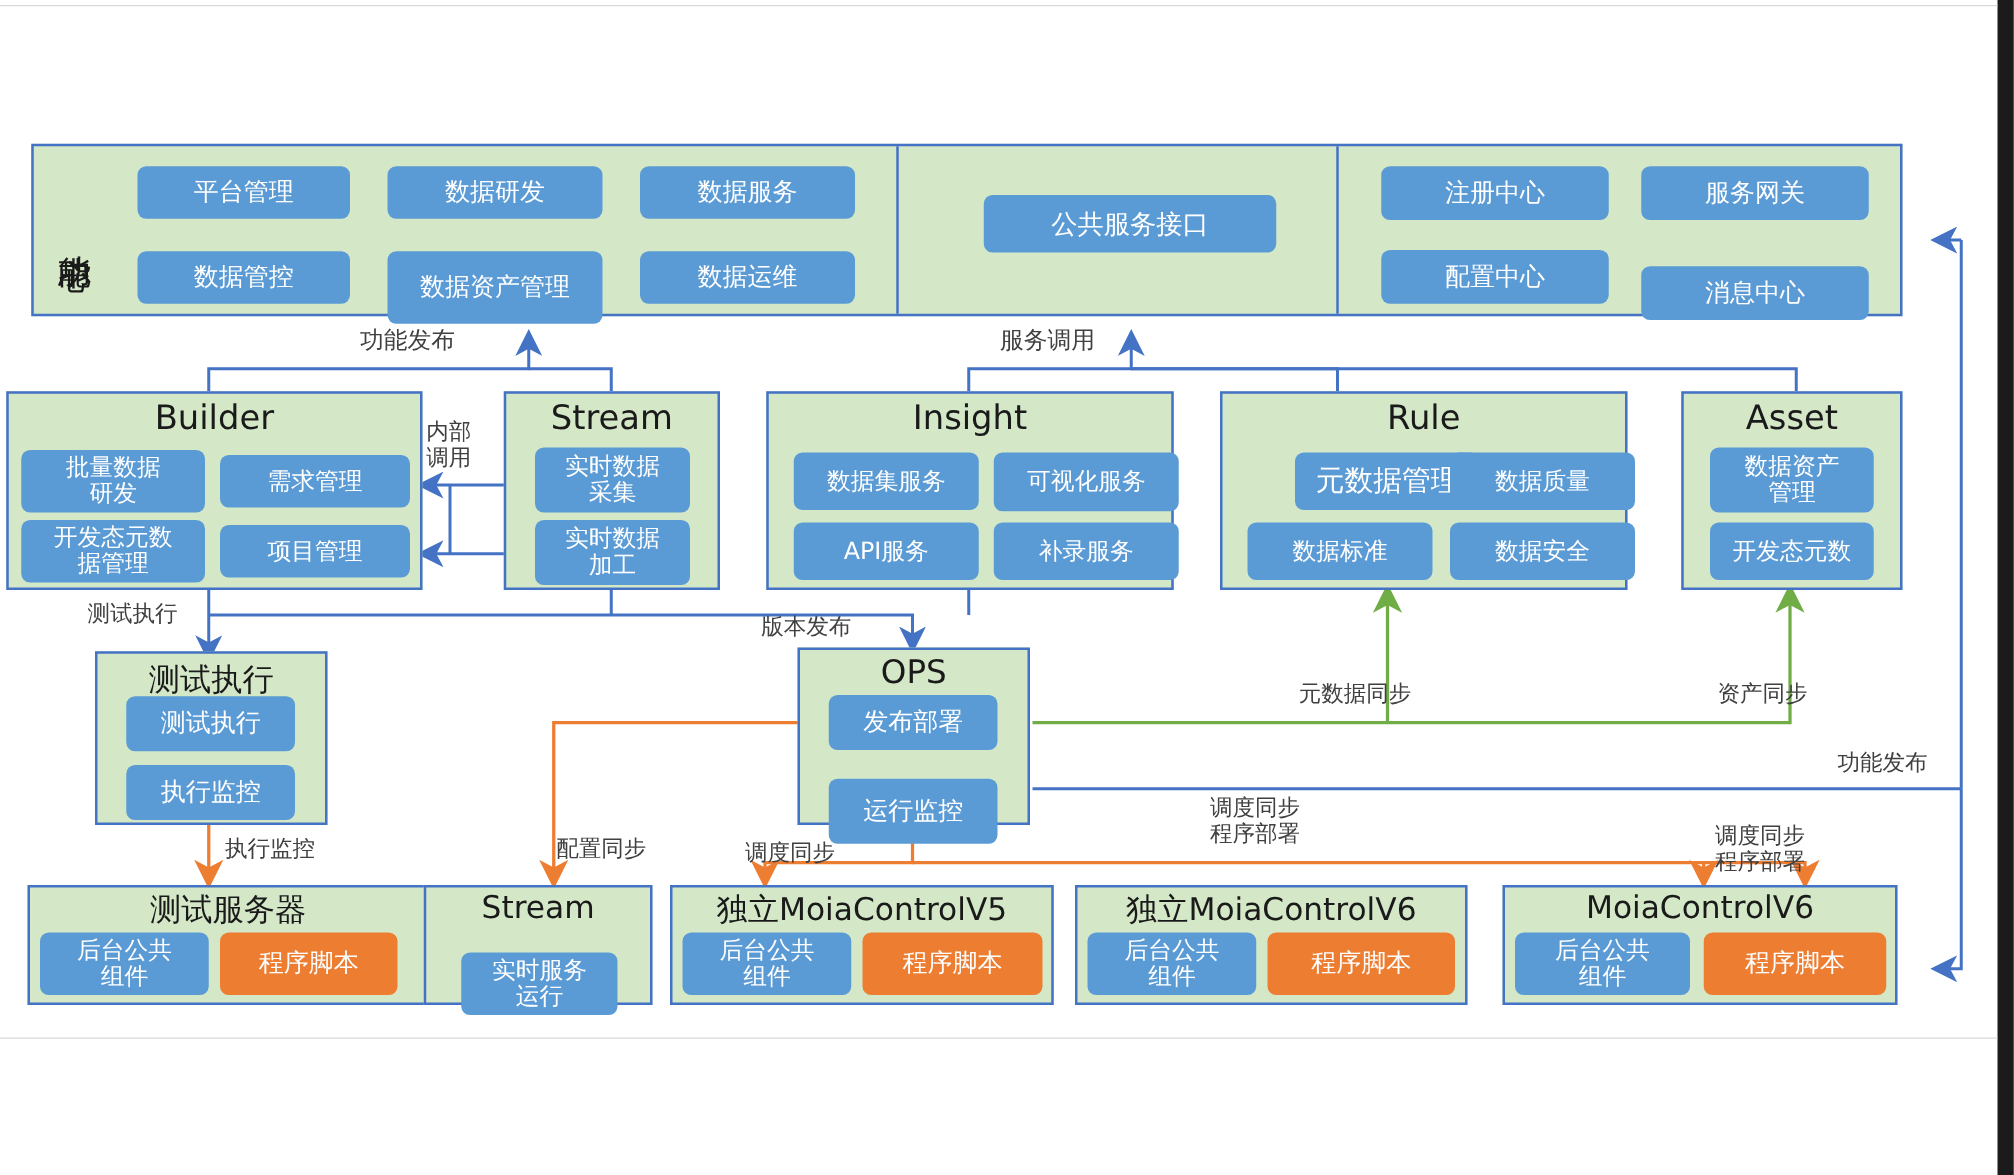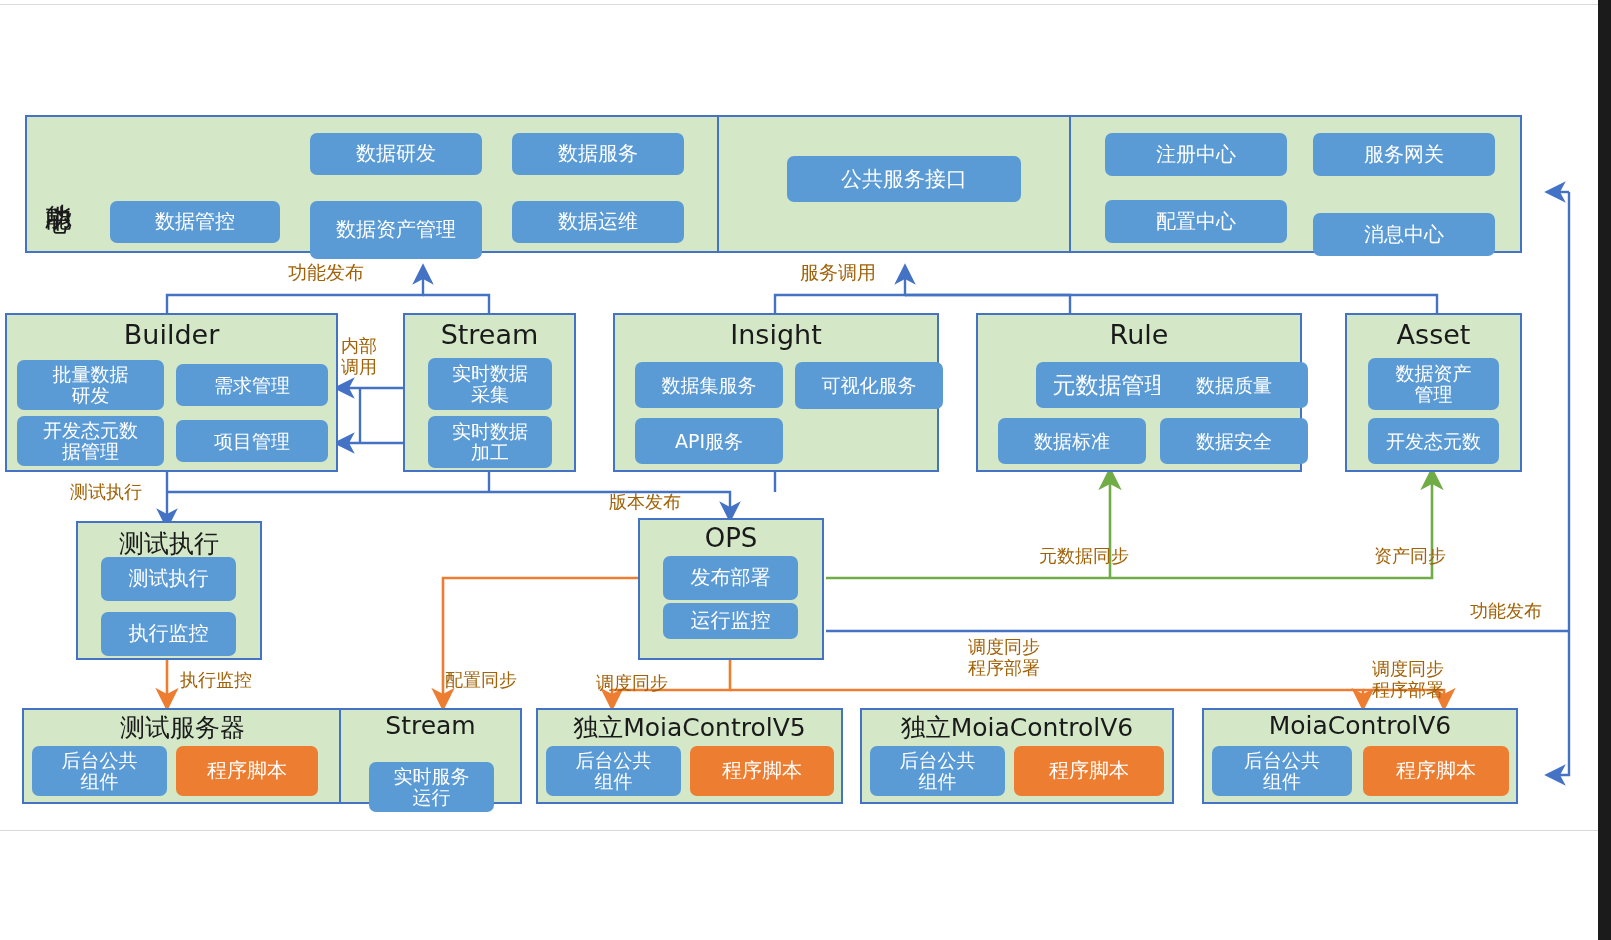--- a/index.html
+++ b/index.html
@@ -13,21 +13,21 @@
   .grp-title{position:absolute;left:0;right:0;text-align:center;color:#1a1a1a;
              font-family:"DejaVu Sans","Liberation Sans",sans-serif;white-space:nowrap;}
 
   
   .chip{position:absolute;background:#5B9BD5;border-radius:7px;color:#ffffff;
         display:flex;align-items:center;justify-content:center;text-align:center;
         line-height:1.08;box-sizing:border-box;font-family:"DejaVu Sans","Liberation Sans",sans-serif;}
   .chip.orange{background:#ED7D31;}
 
   
-  .elabel{position:absolute;color:#a16207;white-space:pre;line-height:1.15;
+  .elabel{position:absolute;color:#404040;white-space:pre;line-height:1.15;
           font-family:"DejaVu Sans","Liberation Sans",sans-serif;}
   .rbar{position:absolute;background:#1b1b1b;}
   .hairline{position:absolute;background:#d9d9d9;}
 </style>
 </head>
 <body>
 
 <div id="stage">
 
   <svg id="svglayer" viewBox="0 0 1611 940" xmlns="http://www.w3.org/2000/svg">
@@ -86,20 +86,21 @@
   <div class="grp" style="left:25px;top:115px;width:1497px;height:138px;">
     <div style="position:absolute;left:8px;top:6px;width:48px;height:124px;
                 display:flex;align-items:center;justify-content:center;
                 font-size:26px;line-height:1.02;color:#1a1a1a;writing-mode:vertical-rl;
                 letter-spacing:1px;font-family:'DejaVu Sans','Liberation Sans',sans-serif;">功能中心</div>
 
     <div style="position:absolute;left:690px;top:0;width:2px;height:134px;background:#4472C4;"></div>
     <div style="position:absolute;left:1042px;top:0;width:2px;height:134px;background:#4472C4;"></div>
   </div>
 
+  <div class="chip" style="left:110px;top:133px;width:170px;height:42px;font-size:20px;">平台管理</div>
   <div class="chip" style="left:310px;top:133px;width:172px;height:42px;font-size:20px;">数据研发</div>
   <div class="chip" style="left:512px;top:133px;width:172px;height:42px;font-size:20px;">数据服务</div>
   <div class="chip" style="left:110px;top:201px;width:170px;height:42px;font-size:20px;">数据管控</div>
   <div class="chip" style="left:310px;top:201px;width:172px;height:58px;font-size:20px;">数据资产管理</div>
   <div class="chip" style="left:512px;top:201px;width:172px;height:42px;font-size:20px;">数据运维</div>
 
   <div class="chip" style="left:787px;top:156px;width:234px;height:46px;font-size:21px;">公共服务接口</div>
 
   <div class="chip" style="left:1105px;top:133px;width:182px;height:43px;font-size:20px;">注册中心</div>
   <div class="chip" style="left:1313px;top:133px;width:182px;height:43px;font-size:20px;">服务网关</div>
@@ -123,20 +124,21 @@
 采集</div>
   <div class="chip" style="left:428px;top:416px;width:124px;height:52px;font-size:19px;white-space:pre-line;">实时数据
 加工</div>
 
   <div class="grp" style="left:613px;top:313px;width:326px;height:159px;">
     <div class="grp-title" style="top:4px;font-size:27px;">Insight</div>
   </div>
   <div class="chip" style="left:635px;top:362px;width:148px;height:46px;font-size:19px;">数据集服务</div>
   <div class="chip" style="left:795px;top:362px;width:148px;height:47px;font-size:19px;">可视化服务</div>
   <div class="chip" style="left:635px;top:418px;width:148px;height:46px;font-size:19px;">API服务</div>
+  <div class="chip" style="left:795px;top:418px;width:148px;height:46px;font-size:19px;">补录服务</div>
 
   <div class="grp" style="left:976px;top:313px;width:326px;height:159px;">
     <div class="grp-title" style="top:4px;font-size:27px;">Rule</div>
   </div>
   <div class="chip" style="left:1036px;top:362px;width:148px;height:46px;font-size:23px;">元数据管理</div>
   <div class="chip" style="left:1160px;top:362px;width:148px;height:46px;font-size:19px;">数据质量</div>
   <div class="chip" style="left:998px;top:418px;width:148px;height:46px;font-size:19px;">数据标准</div>
   <div class="chip" style="left:1160px;top:418px;width:148px;height:46px;font-size:19px;">数据安全</div>
 
   <div class="grp" style="left:1345px;top:313px;width:177px;height:159px;">
@@ -149,21 +151,21 @@
   <div class="grp" style="left:76px;top:521px;width:186px;height:139px;">
     <div class="grp-title" style="top:4px;font-size:25px;">测试执行</div>
   </div>
   <div class="chip" style="left:101px;top:557px;width:135px;height:44px;font-size:20px;">测试执行</div>
   <div class="chip" style="left:101px;top:612px;width:135px;height:44px;font-size:20px;">执行监控</div>
 
   <div class="grp" style="left:638px;top:518px;width:186px;height:142px;">
     <div class="grp-title" style="top:3px;font-size:26px;">OPS</div>
   </div>
   <div class="chip" style="left:663px;top:556px;width:135px;height:44px;font-size:20px;">发布部署</div>
-  <div class="chip" style="left:663px;top:603px;width:135px;height:36px;font-size:20px;">运行监控</div>
+  <div class="chip" style="left:663px;top:623px;width:135px;height:52px;font-size:20px;">运行监控</div>
 
   <div class="grp" style="left:22px;top:708px;width:321px;height:96px;">
     <div class="grp-title" style="top:1px;font-size:25px;">测试服务器</div>
   </div>
   <div class="chip" style="left:32px;top:746px;width:135px;height:50px;font-size:19px;white-space:pre-line;">后台公共
 组件</div>
   <div class="chip orange" style="left:176px;top:746px;width:142px;height:50px;font-size:20px;">程序脚本</div>
 
   <div class="grp" style="left:339px;top:708px;width:183px;height:96px;">
     <div class="grp-title" style="top:1px;font-size:25px;">Stream</div>

